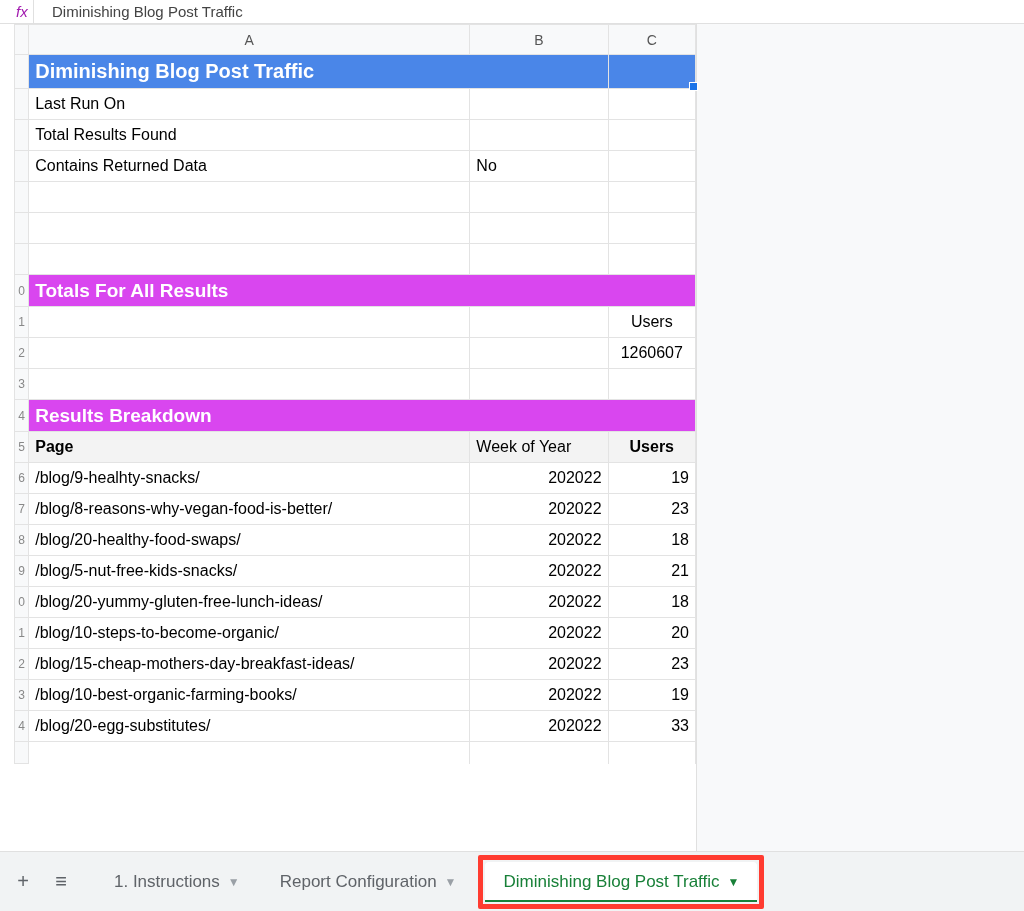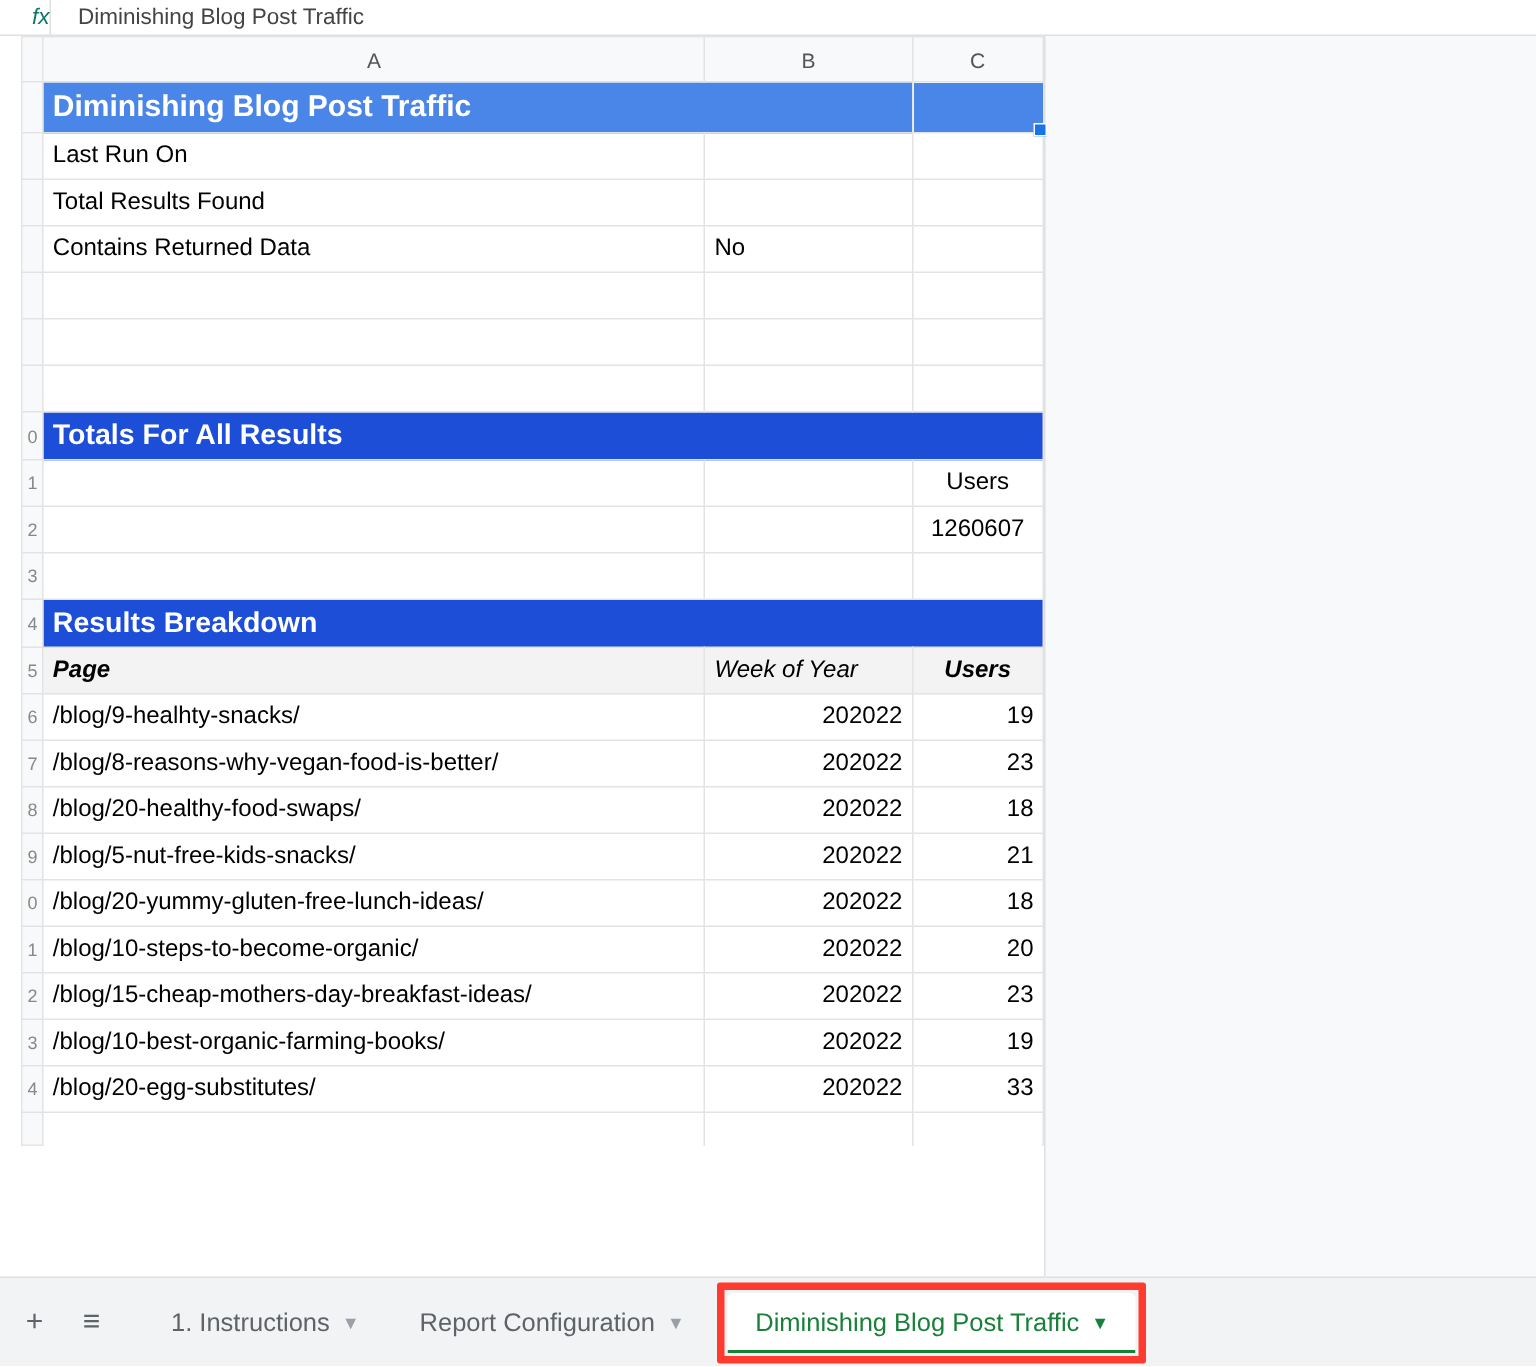--- a/index.html
+++ b/index.html
@@ -1,42 +1,42 @@
 <!DOCTYPE html>
 <html><head>
 <meta charset="utf-8">
 <style>
   * { box-sizing: border-box; }
   html, body { margin: 0; padding: 0; height: 100%; font-family: Arial, Helvetica, sans-serif; background: #fff; color: #000; }
   .frame { width: 1024px; height: 911px; position: relative; overflow: hidden; background: #fff; }
 
   
   .formula-bar { height: 24px; border-bottom: 1px solid #e0e0e0; display: flex; align-items: center; font-size: 15px; color: #444; }
-  .fx-label { width: 34px; text-align: right; font-style: italic; border-right: 1px solid #e0e0e0; color:#0f766e; line-height:24px;}
+  .fx-label { width: 34px; text-align: left; font-style: italic; border-right: 1px solid #e0e0e0; color:#a21caf; line-height:24px;padding-left:16px;}
   .fx-value { padding-left: 18px; }
 
   
   .grid-wrap { position: relative; height: 827px; overflow: hidden; }
   table.sheet { border-collapse: collapse; table-layout: fixed; width: 682px; margin-left: 14px; }
   col.rownum { width: 14px; }
   col.colA { width: 434px; }
   col.colB { width: 136px; }
   col.colC { width: 86px; }
 
   th.colhead { background: #f8f9fa; color: #555; font-weight: normal; font-size: 14px; text-align: center; height: 30px; border: 1px solid #e3e3e3; }
   th.rownum  { background: #f8f9fa; color: #888; font-weight: normal; font-size: 12px; text-align: center; width:14px; border: 1px solid #e3e3e3; padding:0 2px;}
   td.cell { border: 1px solid #e3e3e3; height: 31px; padding: 0 6px; font-size: 16px; vertical-align: middle; }
 
   tr.title-row td.cell { background: #4a86e8; color: #fff; font-weight: bold; font-size: 20px; height: 34px; }
   tr.title-row td.cell.last { position: relative; }
   tr.title-row td.cell.last::after { content:""; position:absolute; right:-3px; bottom:-3px; width:7px; height:7px; background:#1a73e8; border:1px solid #fff;}
 
   td.bold { font-weight: normal; }
-  tr.section td.cell { background: #1d4ed8; color:#fff; font-weight:bold; font-size:19px; height:32px; }
-  tr.header-row td.cell { background:#f3f3f3; font-weight:bold;font-style:italic; }
+  tr.section td.cell { background: #d946ef; color:#fff; font-weight:bold; font-size:19px; height:32px; }
+  tr.header-row td.cell { background:#f3f3f3; font-weight:bold; }
   td.num { text-align: right; }
   td.right { text-align: center; }
 
   .right-gutter { position:absolute; top:24px; left:696px; right:0; bottom:60px; background:#f8f9fa; border-left:1px solid #e0e0e0;}
 
   
   .tabbar { position: absolute; left:0; right:0; bottom:0; height:60px; background:#f1f3f4; border-top:1px solid #e0e0e0; display:flex; align-items:center; gap:4px; padding:0 6px; }
   .tabbar .icon-btn { width:34px; height:34px; display:flex; align-items:center; justify-content:center; color:#5f6368; cursor:pointer; border-radius:4px; font-size:20px;}
   .tab { display:flex; align-items:center; gap:8px; height:40px; padding:0 18px; color:#5f6368; font-size:17px; cursor:pointer; border-radius:4px 4px 0 0; }
   .tab .caret { font-size:12px; color:#9aa0a6; }

